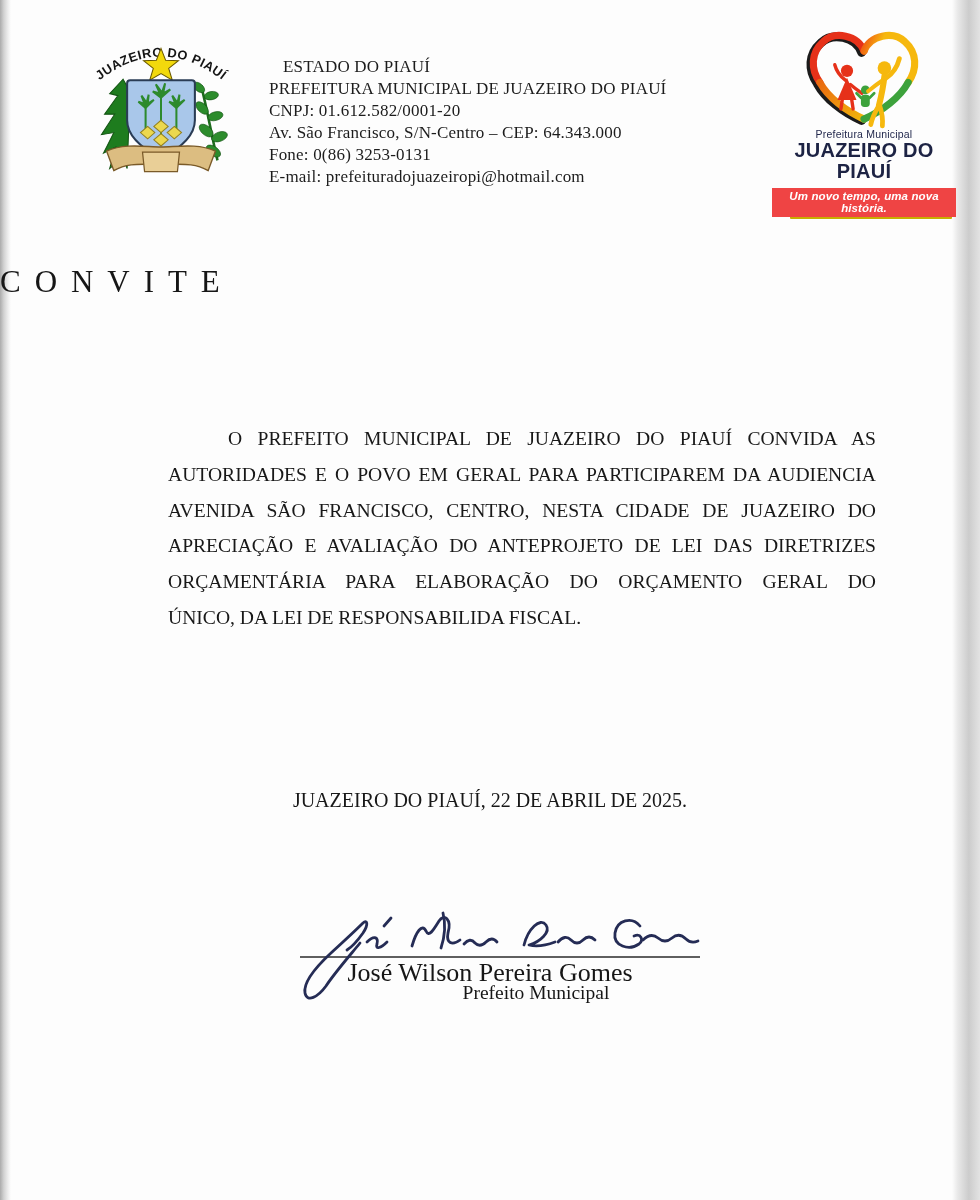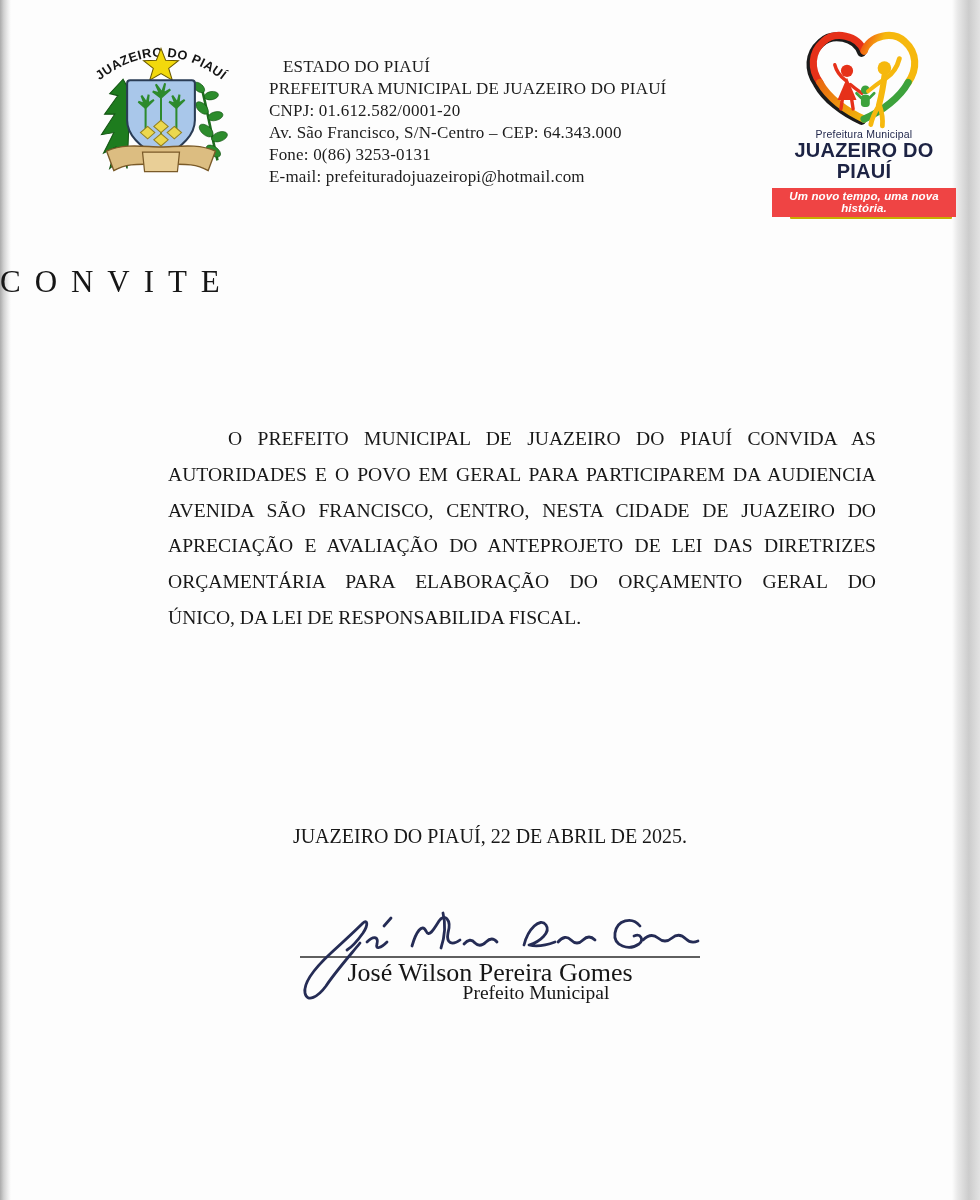--- a/index.html
+++ b/index.html
@@ -32,21 +32,21 @@
     font-size:31px; letter-spacing:0.45em; color:#161616; }
 
   
   .body-block { position:absolute; left:138px; top:421px; width:708px;
     font-size:19.6px; line-height:35.8px; color:#181818;margin-left:30px; }
   .jline { text-align:justify; text-align-last:justify; white-space:normal; }
   .jline-first { text-indent:60px; }
   .jline-last { text-align-last:left; }
 
   .date-line { position:absolute; left:0; top:789px; width:100%; text-align:center;
-    font-size:20px; color:#181818;margin-top:36px; }
+    font-size:20px; color:#181818; }
 
   
   .sig-svg { position:absolute; left:262px; top:893px; }
   .sig-name { position:absolute; left:0; top:958px; width:100%; text-align:center; font-size:26px; color:#161616; }
   .sig-role { position:absolute; left:46px; top:982px; width:100%; text-align:center; font-size:19.5px; color:#161616; }
 </style>
 </head>
 <body>
 
 <div class="page">

